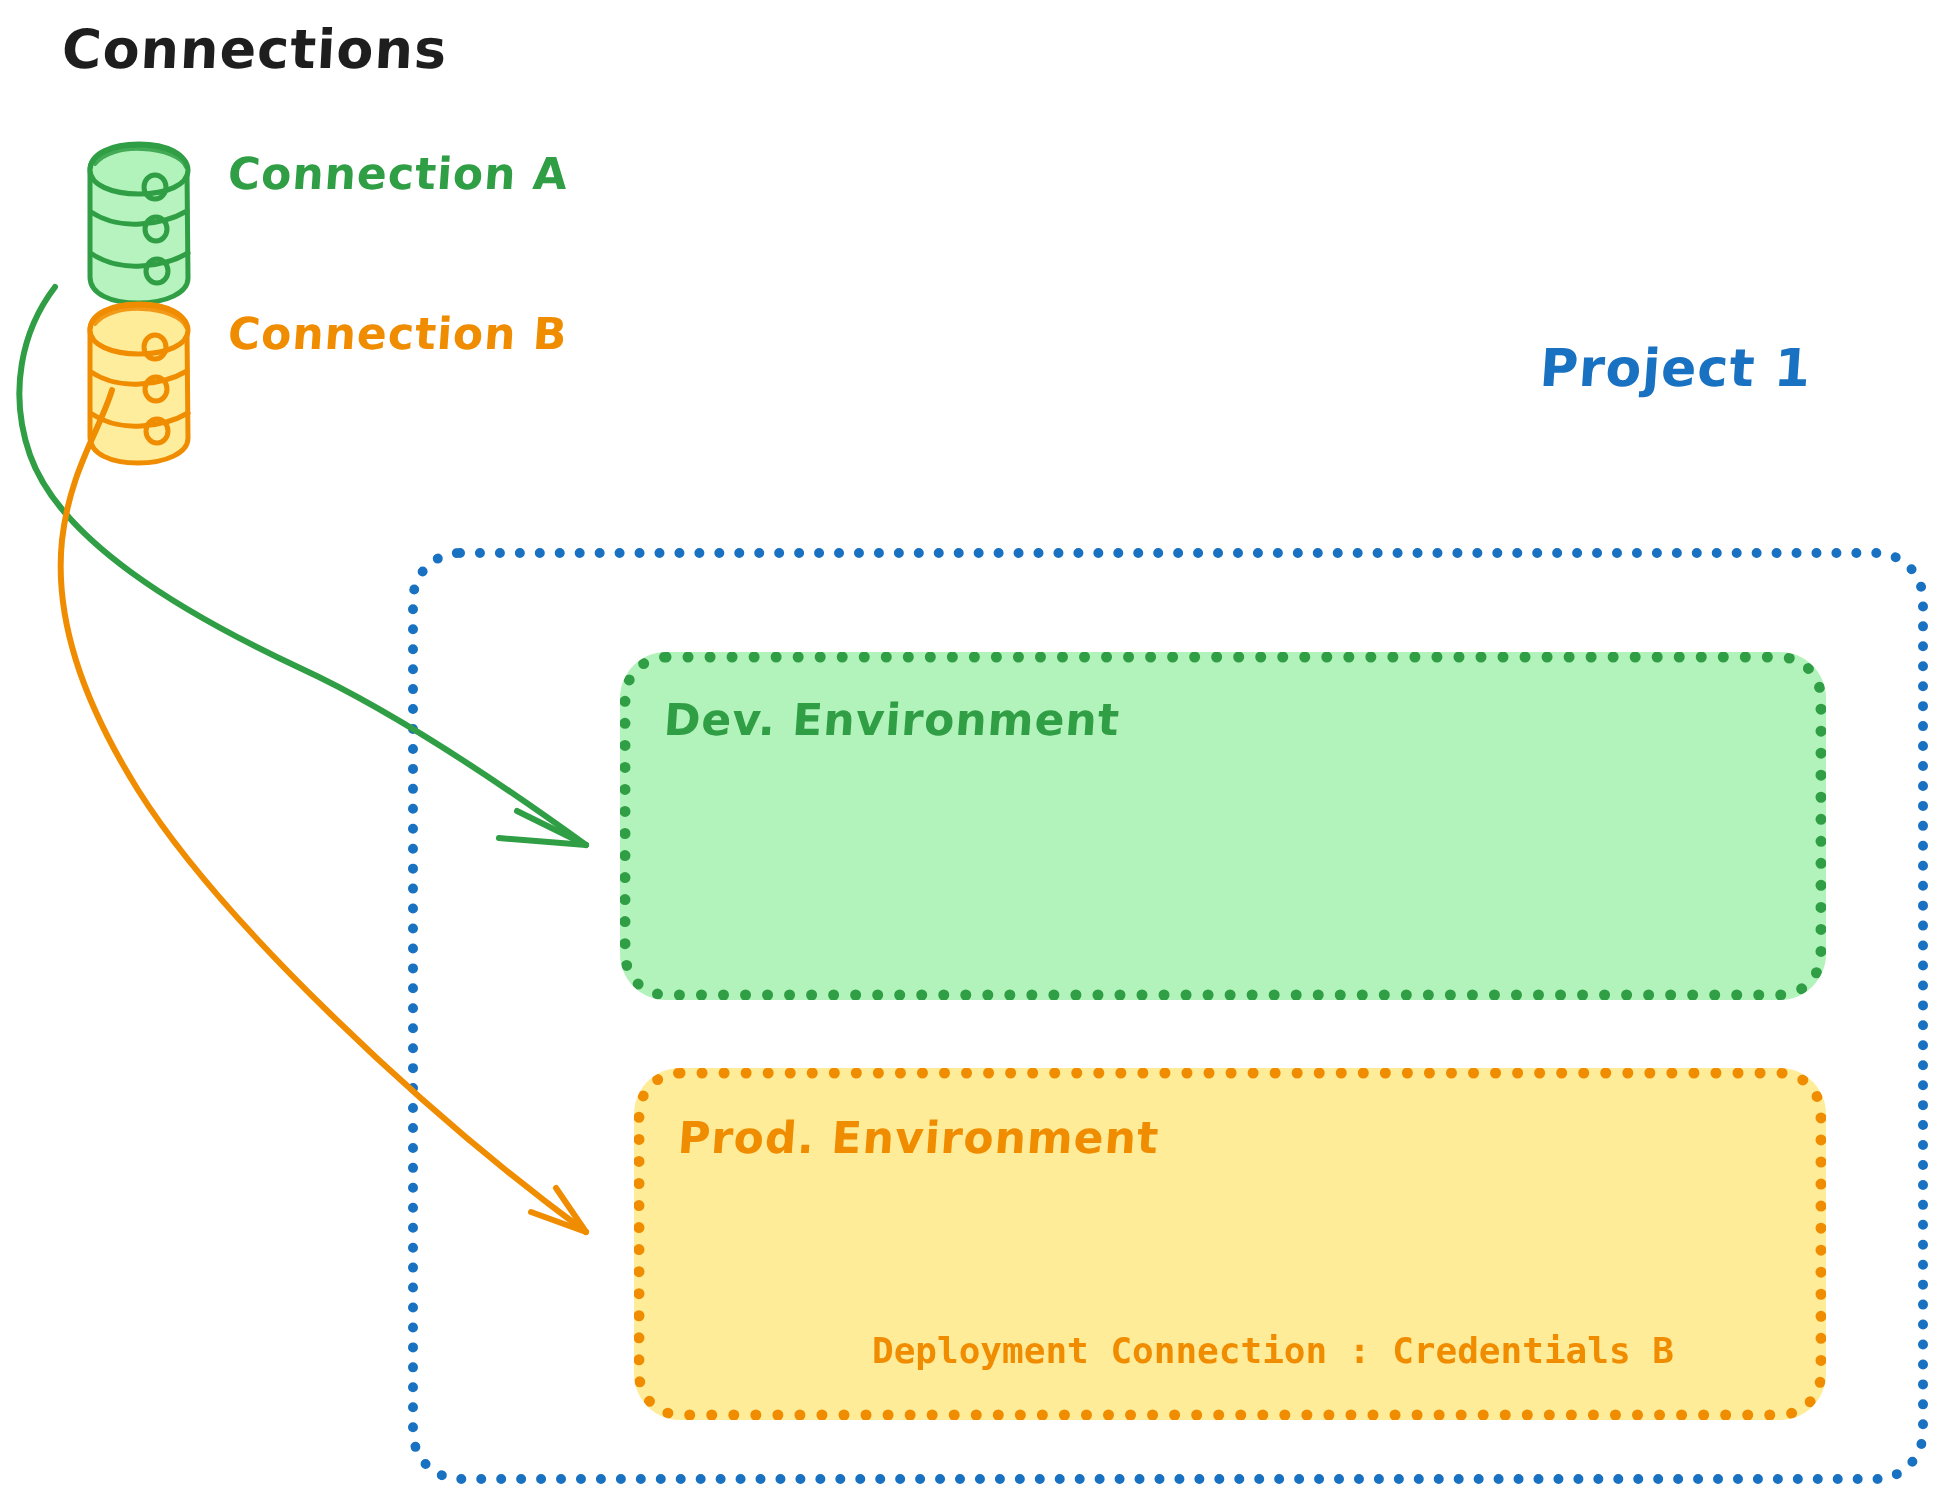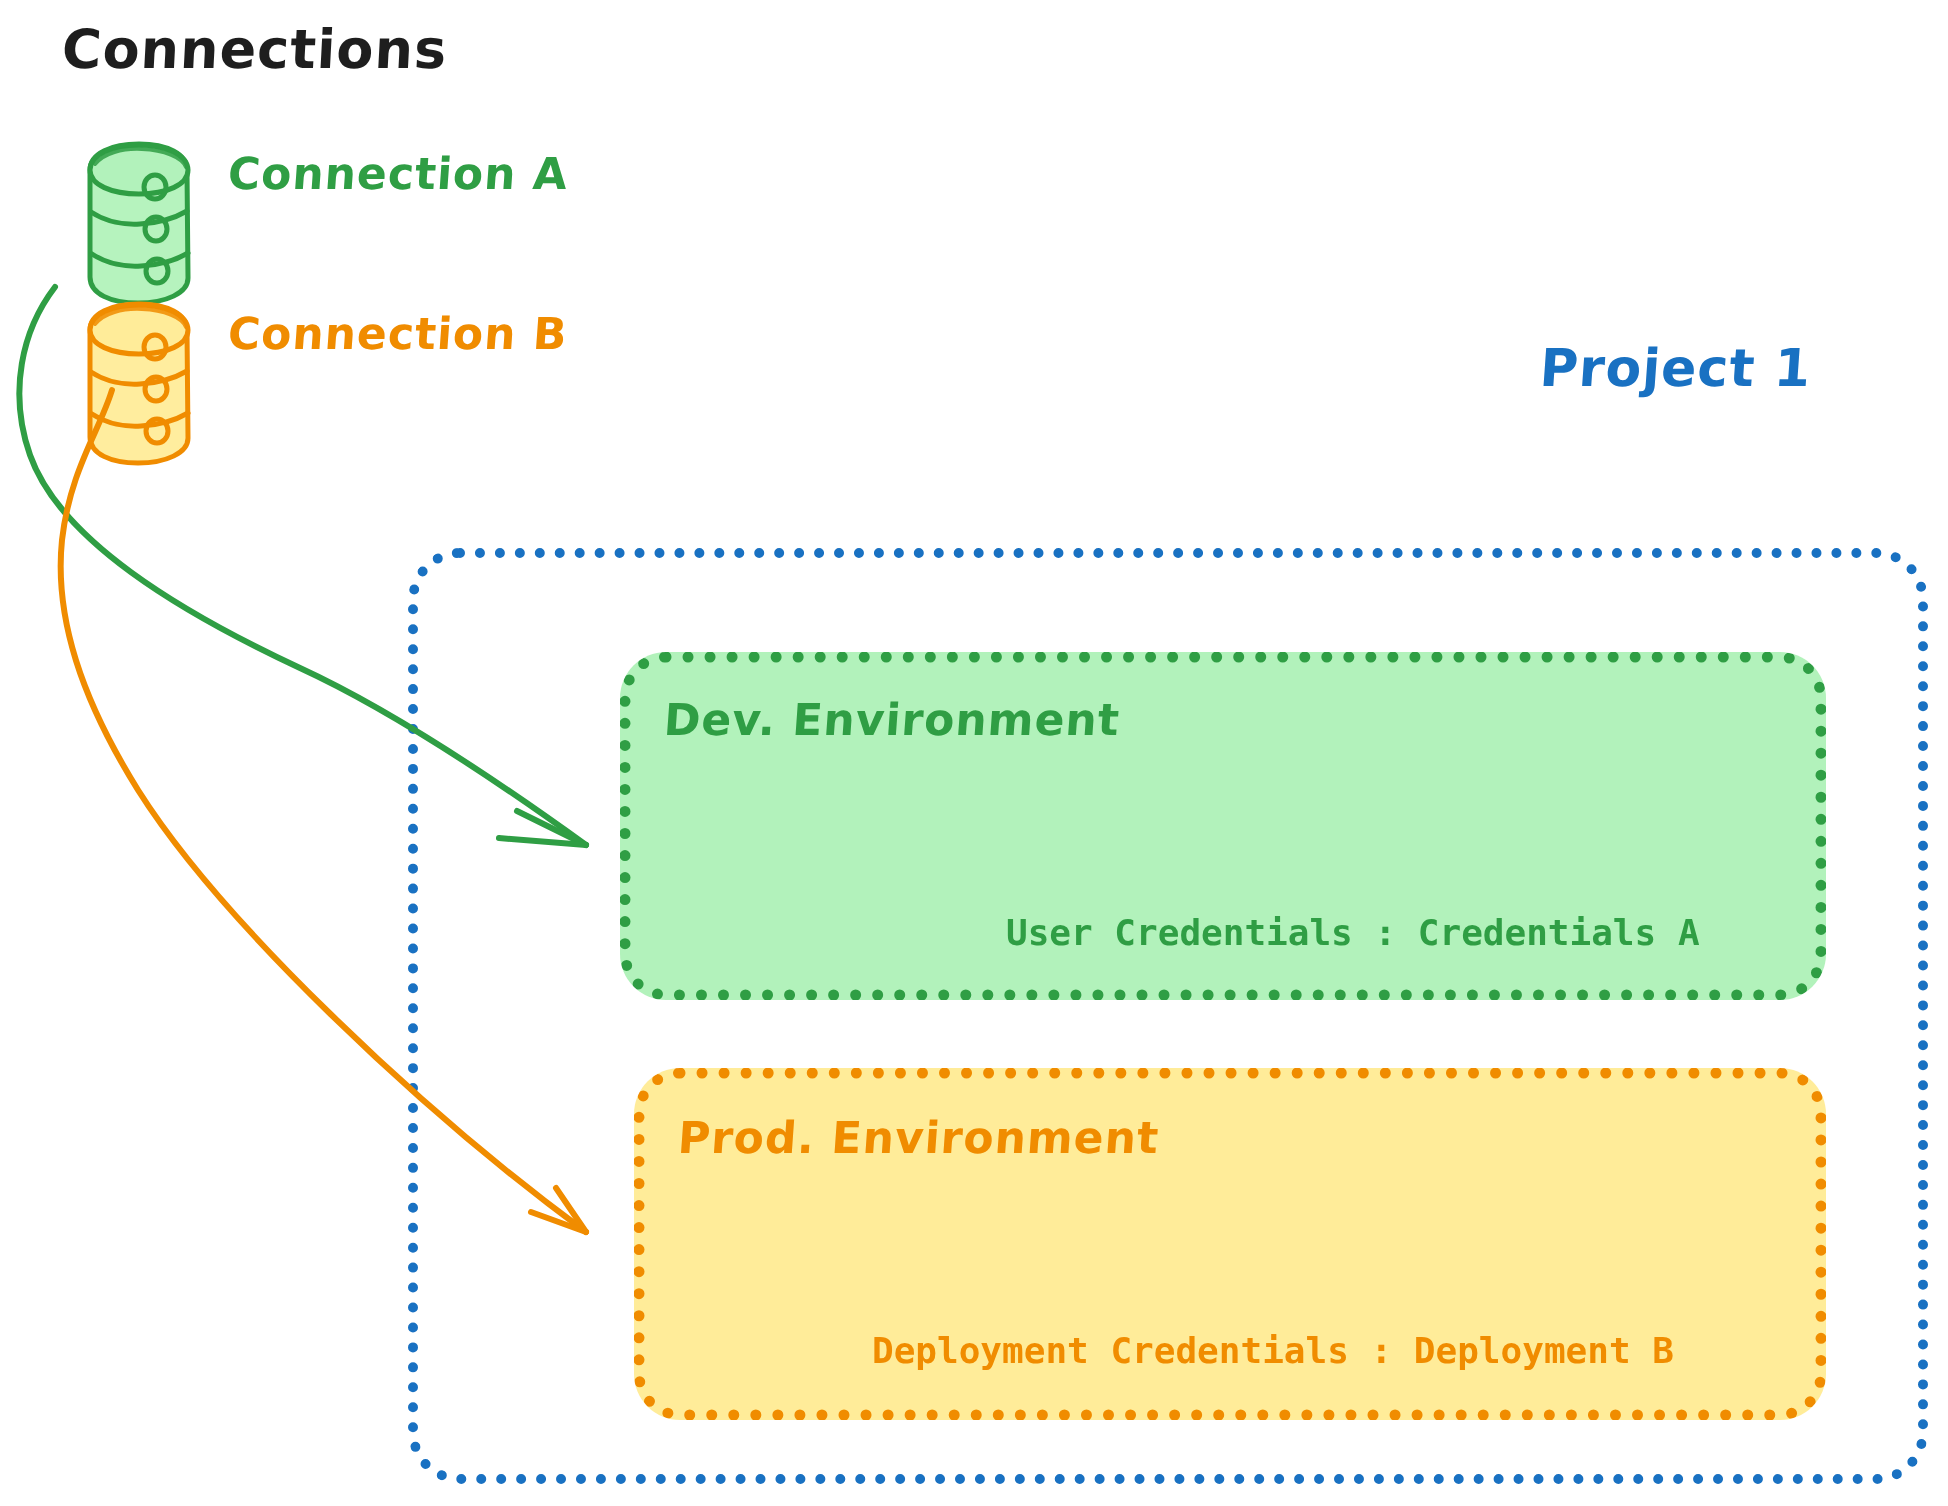--- a/index.html
+++ b/index.html
@@ -204,19 +204,18 @@
   <div class="hand" id="connections-title">Connections</div>
 
   <div class="hand" id="conn-a-label">Connection A</div>
 
   <div class="hand" id="conn-b-label">Connection B</div>
 
   <div class="hand" id="project-title">Project 1</div>
 
   <div class="hand" id="dev-env-title">Dev. Environment</div>
 
-  <div class="mono" id="dev-creds">User Credentials : Credentials A</div>
 
   <div class="hand" id="prod-env-title">Prod. Environment</div>
 
-  <div class="mono" id="prod-creds">Deployment Credentials : Deployment B</div>
+  <div class="mono" id="prod-creds">Deployment Connection : Credentials B</div>
 
 </div>
 
 </body></html>

